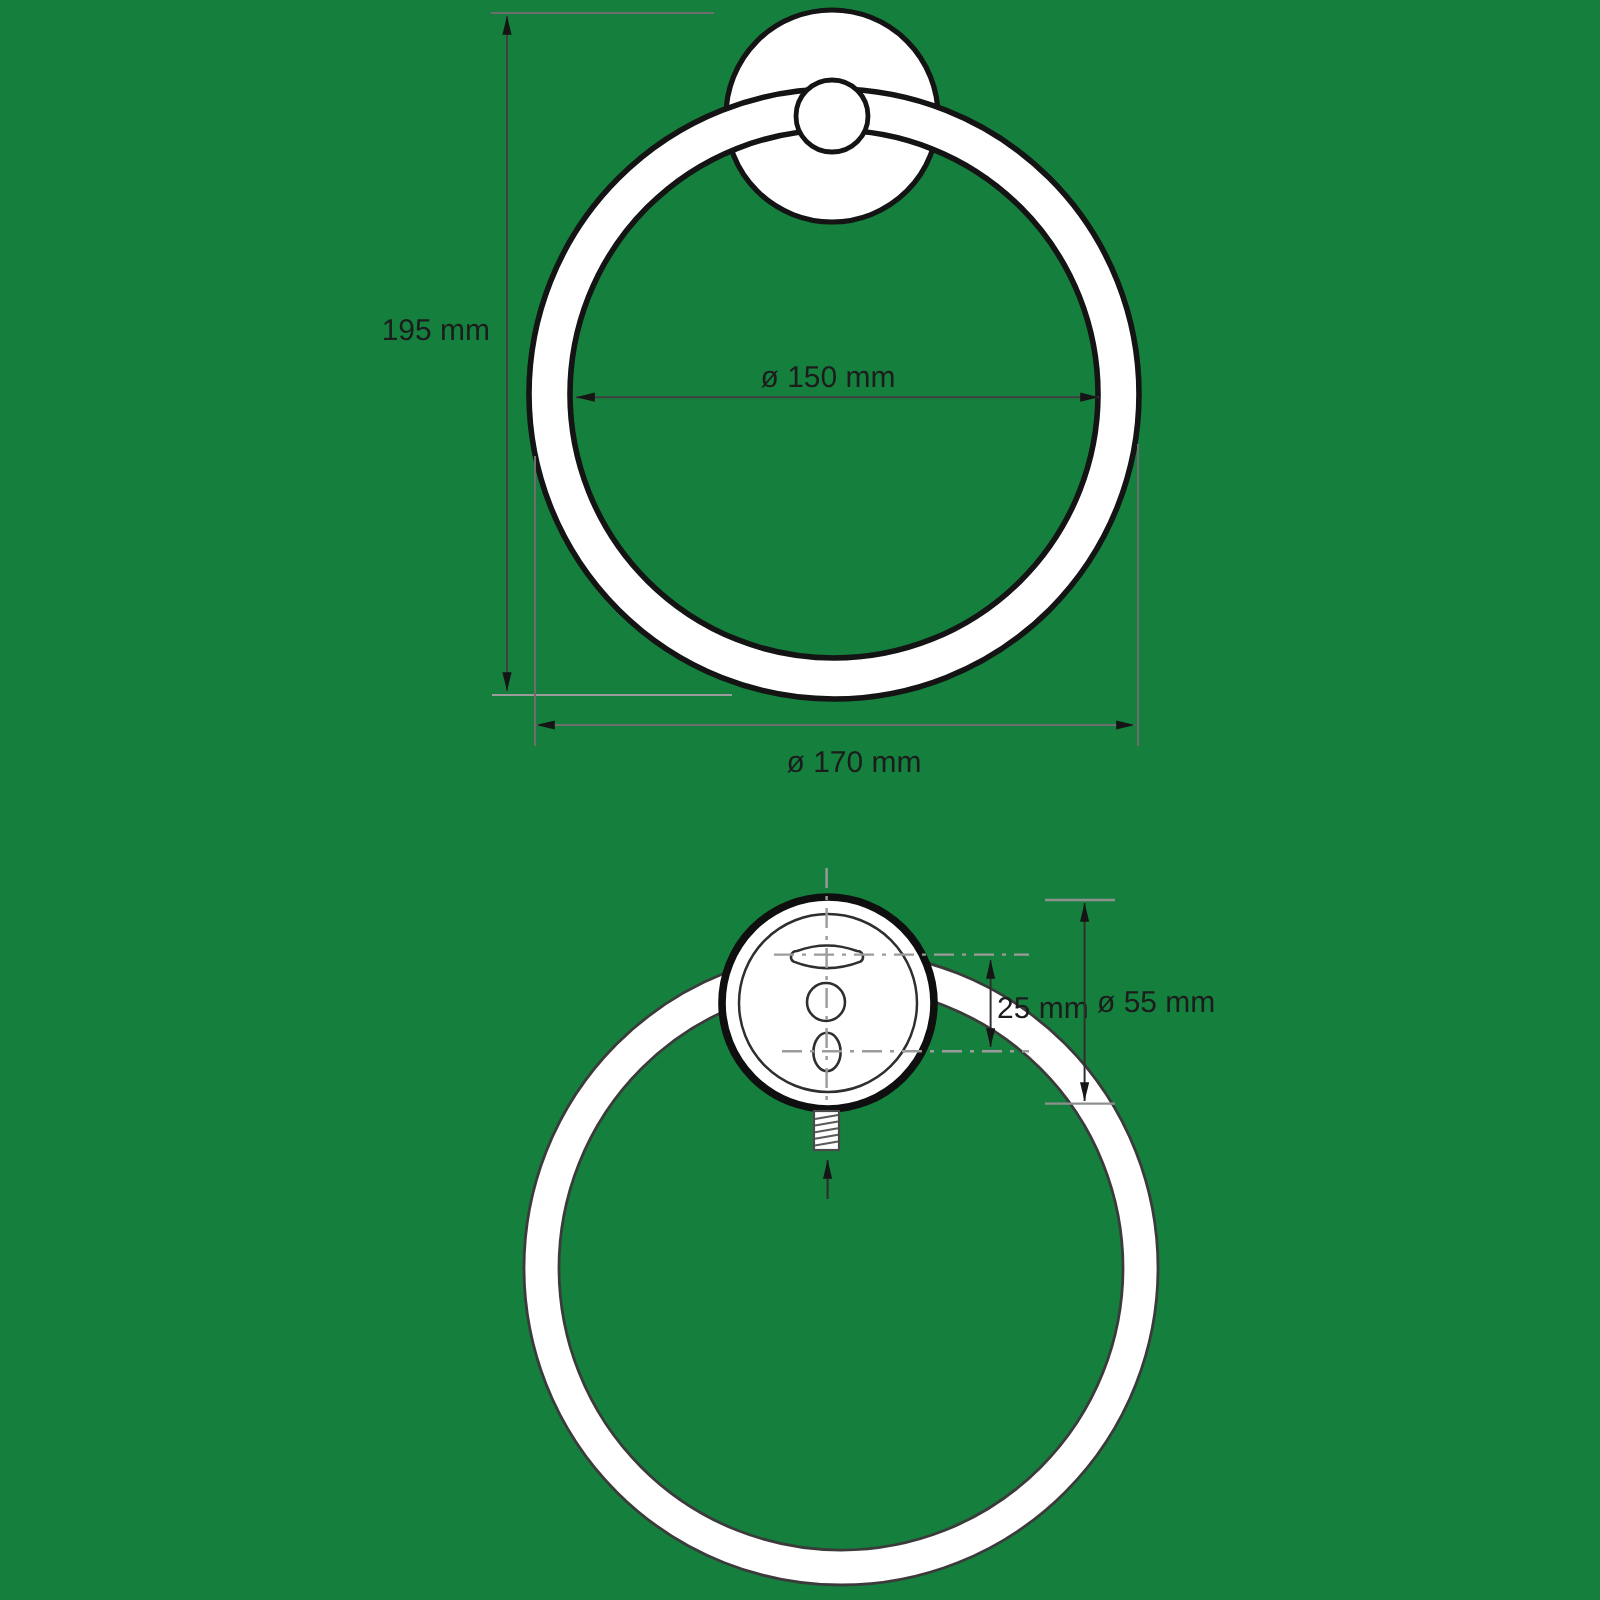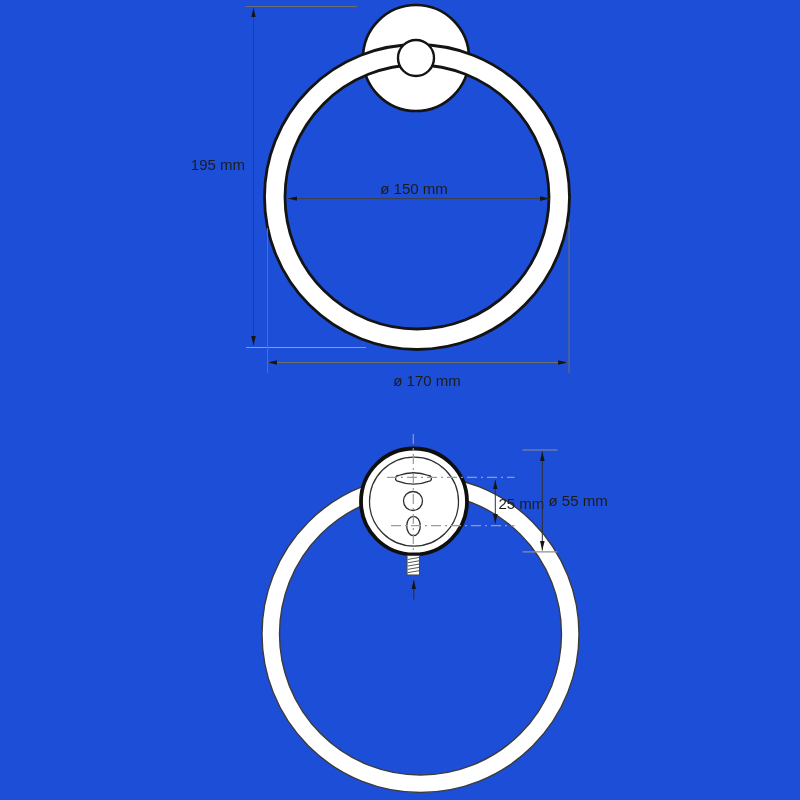--- a/index.html
+++ b/index.html
@@ -4,21 +4,21 @@
 <style>
   html, body {
     margin: 0;
     padding: 0;
     background: #ffffff;
   }
   .canvas {
     position: relative;
     width: 800px;
     height: 800px;
-    background: #1d4ed8;
+    background: #15803d;
     overflow: hidden;
     text-decoration: underline;
   }
   svg text {
     font-family: "Liberation Sans", "DejaVu Sans", sans-serif;
     font-size: 15px;
     fill: #1c1c1c;
   }
 </style>
 </head>

